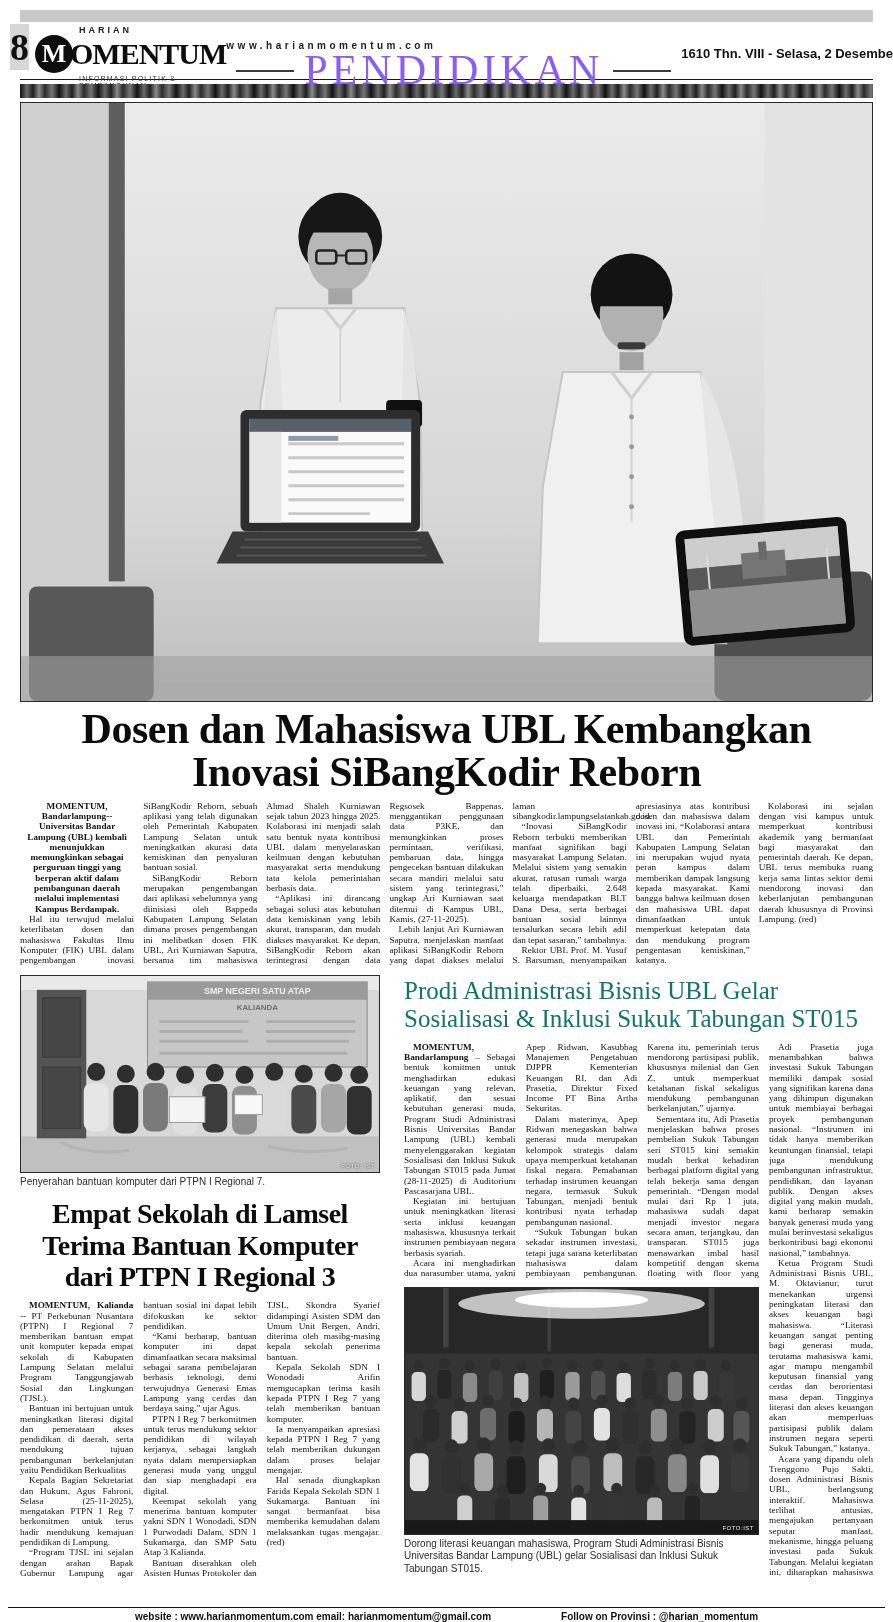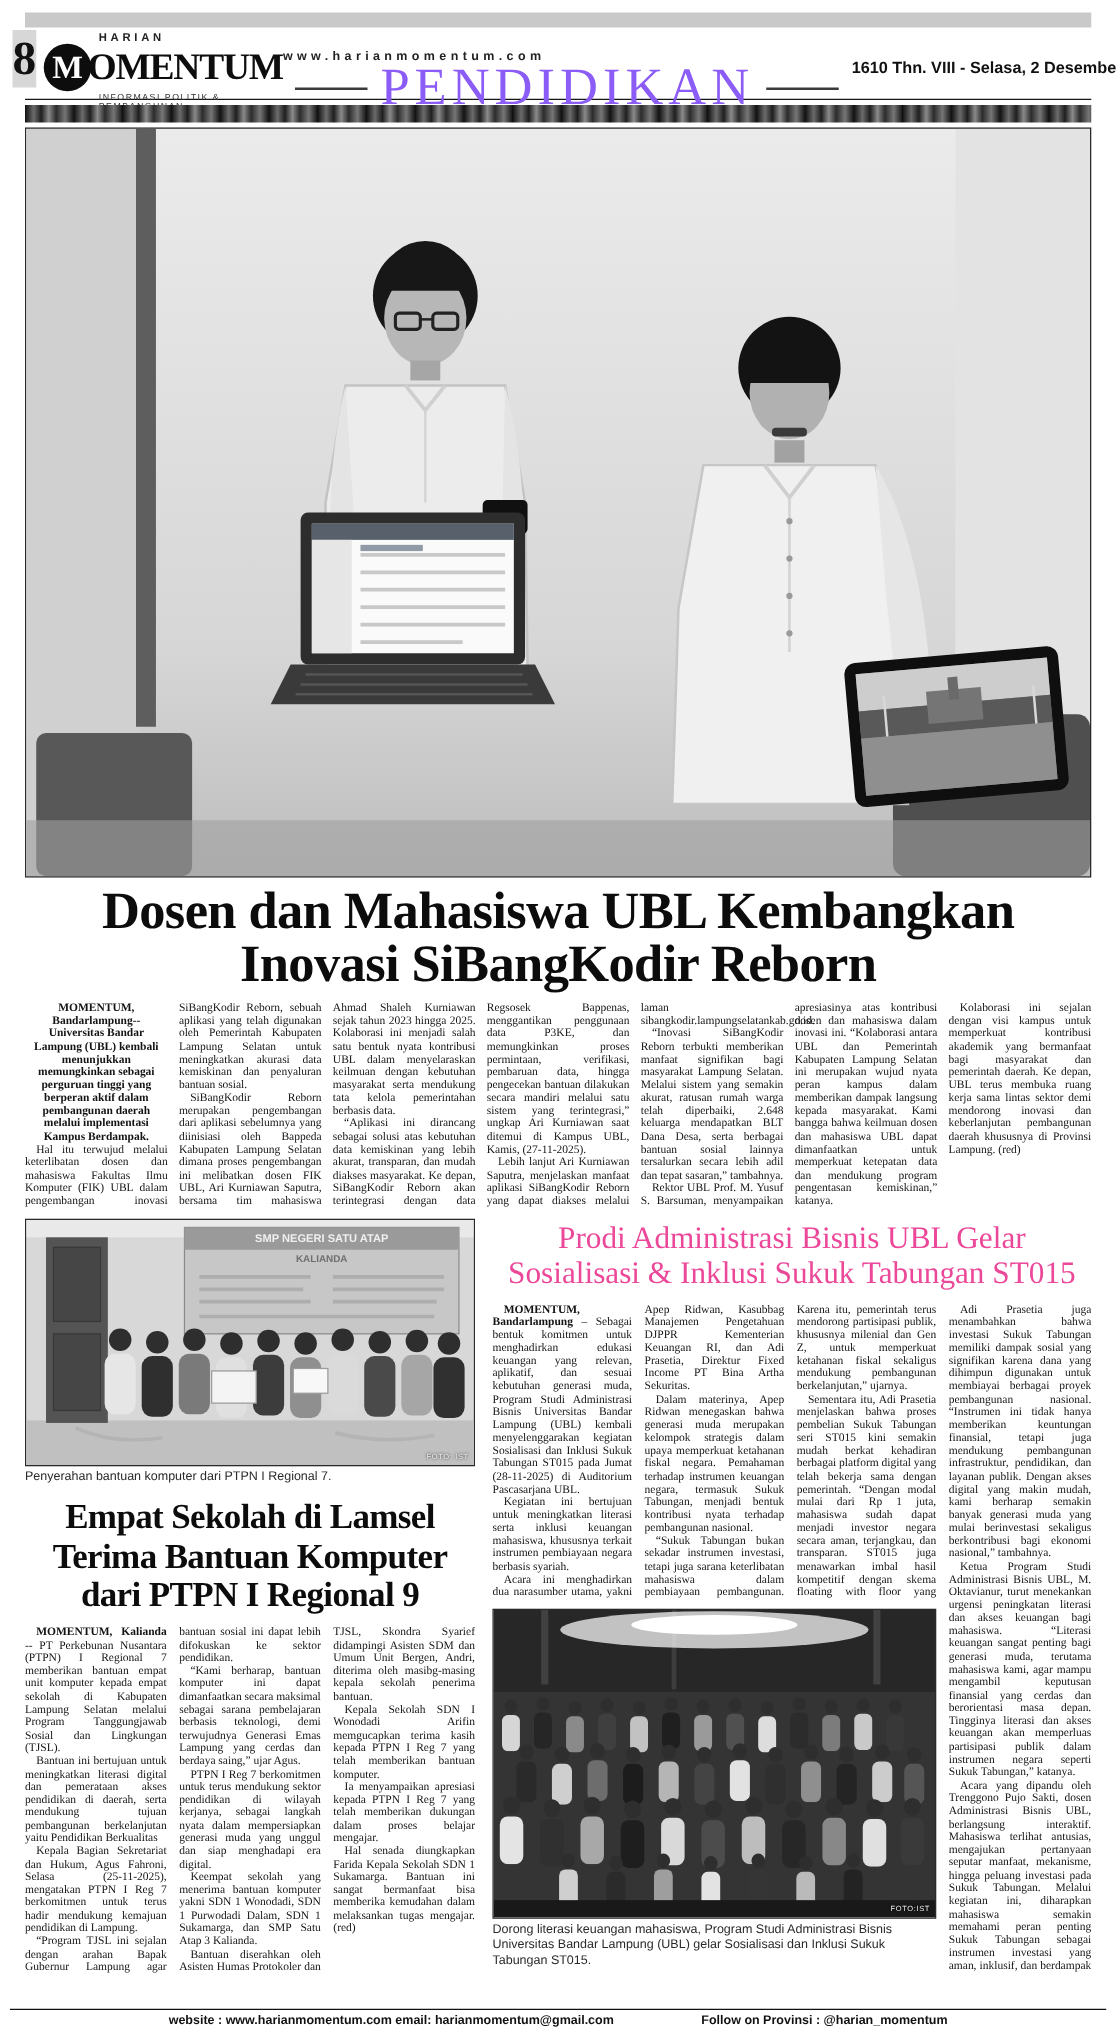--- a/index.html
+++ b/index.html
@@ -40,31 +40,31 @@
   .headline-main{font:bold 42px "Liberation Serif",serif;letter-spacing:-0.5px;text-align:center;
                  line-height:1.02;color:#0c0c0c;margin:6px 0 7px 0;}
   .body-cols{font-size:9.2px;line-height:1.12;text-align:justify;column-fill:auto;overflow:hidden;color:#141414;}
   .body-main{height:166px;column-count:7;column-gap:9px;}
   .body-cols p{margin:0;text-indent:9px;}
   p.lede-main{font-weight:bold;text-align:center;text-indent:0;}
   p.lede-start{text-indent:9px;}
   .lede-start b{font-weight:bold;}
 
   
-  .bottom{display:flex;gap:14px;margin-top:8px;}
+  .bottom{display:flex;gap:24px;margin-top:8px;}
   .left-col{width:360px;flex:none;}
   .photo-ptpn{height:196px;}
   .caption{font:10px "Liberation Sans",sans-serif;color:#2a2a2a;margin:3px 0 0 0;line-height:1.25;}
   .headline-ptpn{font:bold 28px "Liberation Serif",serif;text-align:center;line-height:1.12;
                  color:#0c0c0c;margin:10px 0 8px 0;letter-spacing:-0.5px;}
   .body-ptpn{height:286px;column-count:3;column-gap:10px;}
 
   .right-col{flex:1;min-width:0;}
-  .headline-sukuk{font:400 25px "Liberation Serif",serif;text-align:center;line-height:1.12;
-                  color:#ec4899;margin:2px 0 9px 0;}
+  .headline-sukuk{font:400 25px "Liberation Serif",serif;text-align:left;line-height:1.12;
+                  color:#0f766e;margin:2px 0 9px 0;}
   .sukuk-flex{display:flex;gap:10px;}
   .sukuk-left{width:355px;flex:none;}
   .sukuk-cols{height:238px;column-count:3;column-gap:10px;}
   .photo-sukuk{height:246px;margin-top:7px;}
   .sukuk-right{flex:1;height:536px;overflow:hidden;}
 
   
   footer{position:absolute;left:8px;right:8px;bottom:6px;border-top:1.5px solid #111;border-bottom:1.5px solid #111;
          padding:3px 0;display:flex;justify-content:center;gap:70px;
          font:bold 10px "Liberation Sans",sans-serif;color:#111;}
@@ -234,21 +234,21 @@
           <use href="#prsn" x="302" y="77" width="28" height="92" color="#a6a6a6"></use>
           <use href="#prsn" x="328" y="79" width="28" height="92" color="#303030"></use>
           <rect x="150" y="122" width="36" height="26" fill="#f4f4f4" stroke="#9b9b9b"></rect>
           <rect x="216" y="120" width="28" height="20" fill="#f8f8f8" stroke="#9b9b9b"></rect>
           <path d="M40,168 q30,14 70,8 M250,172 q40,10 80,2" stroke="#b4b4b4" stroke-width="3" fill="none"></path>
         </svg>
         <span class="credit">FOTO: IST</span>
       </figure>
       <figcaption class="caption">Penyerahan bantuan komputer dari PTPN I Regional 7.</figcaption>
 
-      <h2 class="headline-ptpn">Empat Sekolah di Lamsel Terima Bantuan Komputer dari PTPN I Regional 9</h2>
+      <h2 class="headline-ptpn">Empat Sekolah di Lamsel Terima Bantuan Komputer dari PTPN I Regional 3</h2>
 
       <div class="body-cols body-ptpn">
         <p class="lede-start"><b>MOMENTUM, Kalianda</b><span> -- PT Perkebunan Nusantara (PTPN) I Regional 7 memberikan bantuan empat unit komputer kepada empat sekolah di Kabupaten Lampung Selatan melalui Program Tanggungjawab Sosial dan Lingkungan (TJSL).</span></p>
       <p>Bantuan ini bertujuan untuk meningkatkan literasi digital dan pemerataan akses pendidikan di daerah, serta mendukung tujuan pembangunan berkelanjutan yaitu Pendidikan Berkualitas</p>
           <p>Kepala Bagian Sekretariat dan Hukum, Agus Fahroni, Selasa (25-11-2025), mengatakan PTPN I Reg 7 berkomitmen untuk terus hadir mendukung kemajuan pendidikan di Lampung.</p>
           <p>“Program TJSL ini sejalan dengan arahan Bapak Gubernur Lampung agar bantuan sosial ini dapat lebih difokuskan ke sektor pendidikan.</p>
           <p>“Kami berharap, bantuan komputer ini dapat dimanfaatkan secara maksimal sebagai sarana pembelajaran berbasis teknologi, demi terwujudnya Generasi Emas Lampung yang cerdas dan berdaya saing,” ujar Agus.</p>
           <p>PTPN I Reg 7 berkomitmen untuk terus mendukung sektor pendidikan di wilayah kerjanya, sebagai langkah nyata dalam mempersiapkan generasi muda yang unggul dan siap menghadapi era digital.</p>
           <p>Keempat sekolah yang menerima bantuan komputer yakni SDN 1 Wonodadi, SDN 1 Purwodadi Dalam, SDN 1 Sukamarga, dan SMP Satu Atap 3 Kalianda.</p>
           <p>Bantuan diserahkan oleh Asisten Humas Protokoler dan TJSL, Skondra Syarief didampingi Asisten SDM dan Umum Unit Bergen, Andri, diterima oleh masibg-masing kepala sekolah penerima bantuan.</p>

